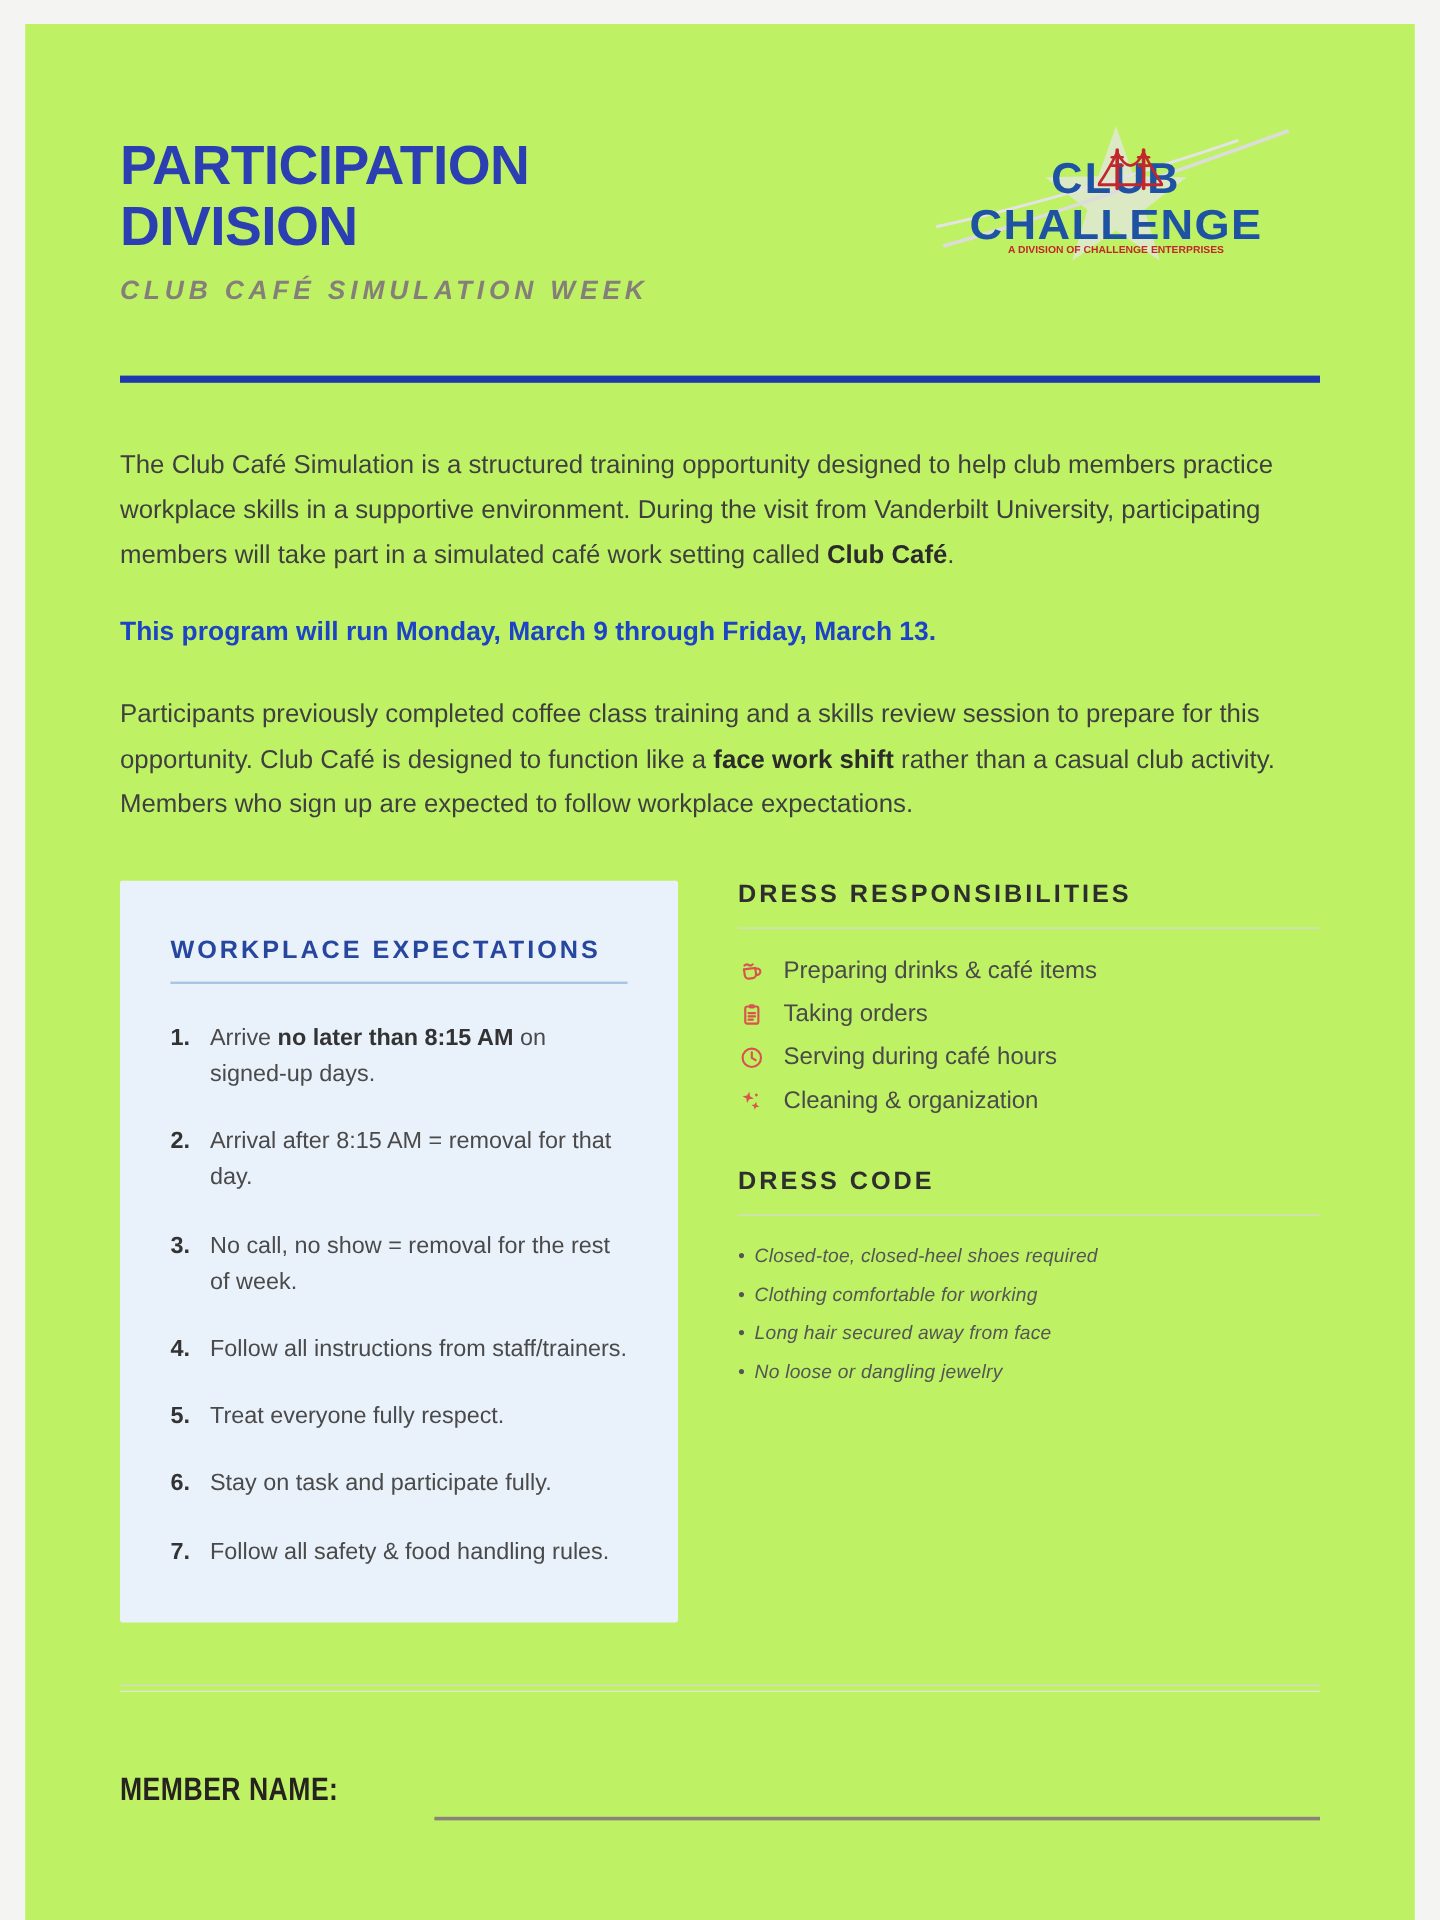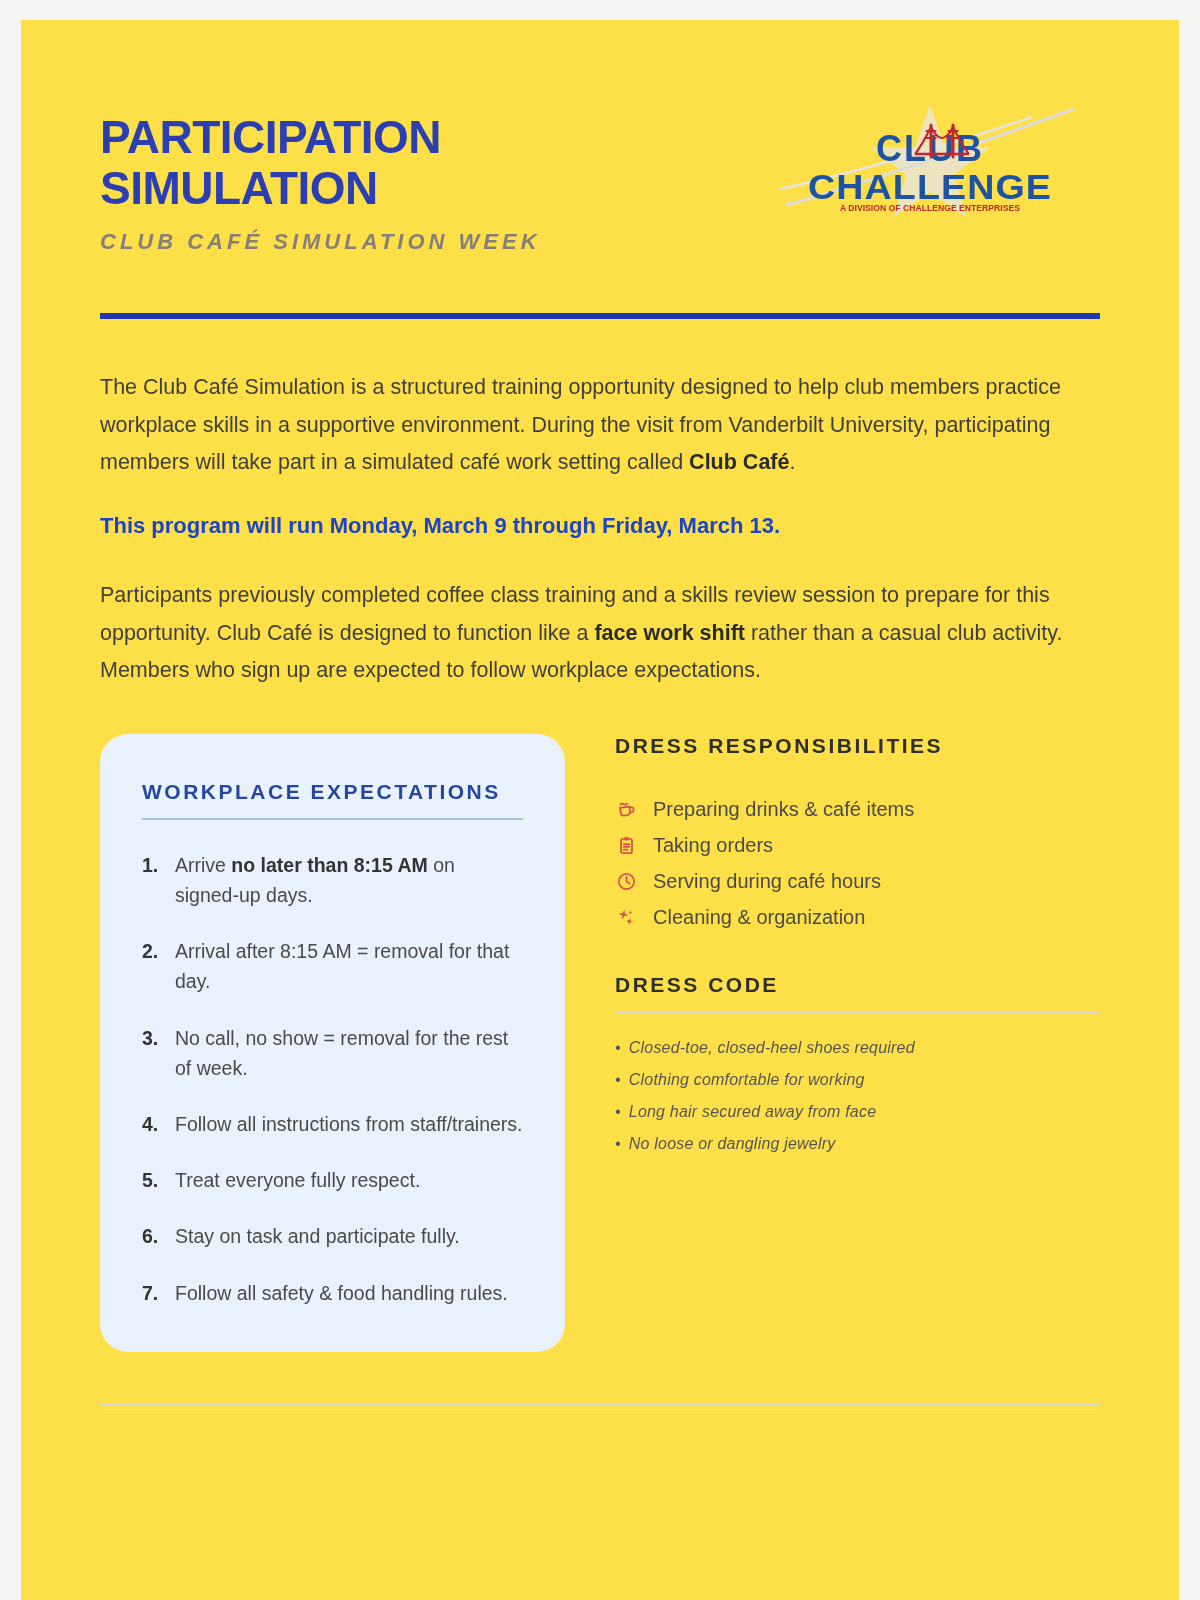--- a/index.html
+++ b/index.html
@@ -10,21 +10,21 @@
     --section-underline:#D9D9D9; --dress-text:#555555; --divider-gray:#D8D8D6;
     --signature-line:#8B827A; --member-label:#262220; --page-bg:#F4F4F3;
   }
   *{margin:0;padding:0;box-sizing:border-box;}
   html,body{width:1200px;}
   body{
     height:1600px;overflow:hidden;background:var(--page-bg);
     font-family:"Liberation Sans","DejaVu Sans",sans-serif;
   }
   .page{
-    width:1158px;margin:20px auto 0 auto;background:#fde047;
+    width:1158px;margin:20px auto 0 auto;background:#bef264;
     min-height:1580px;padding:92px 79px 0 79px;position:relative;
   }
   
   .doc-header{position:relative;}
   .doc-title{
     color:var(--headline-blue);font-size:46px;line-height:1.1;
     font-weight:800;letter-spacing:-0.5px;max-width:620px;
   }
   .doc-subtitle{
     margin-top:16px;color:var(--subtitle-gray);font-size:22px;
@@ -38,21 +38,21 @@
     max-width:985px;
   }
   .para b{color:#2B2B2B;}
   .highlight-line{
     margin-top:32px;color:var(--accent-blue);font-size:22px;font-weight:700;
   }
   .para2{margin-top:38px;}
   
   .columns{margin-top:44px;display:flex;align-items:flex-start;}
   .expect-box{
-    width:465px;flex:0 0 465px;background:var(--box-bg);border-radius:28px;
+    width:465px;flex:0 0 465px;background:var(--box-bg);border-radius:2px;
     padding:46px 42px 44px 42px;
   }
   .expect-heading{
     color:var(--box-heading-blue);font-size:21px;font-weight:800;
     letter-spacing:2.5px;padding-bottom:14px;
     border-bottom:2px solid var(--box-underline);
   }
   .expect-list{margin-top:30px;}
   .expect-item{display:flex;margin-bottom:26px;color:#4A4A4A;font-size:19.5px;line-height:1.55;}
   .expect-item:last-child{margin-bottom:0;}
@@ -93,21 +93,21 @@
   }
 </style>
 </head>
 <body>
 
 <div class="page">
 
   <div class="doc-header">
     <div class="doc-title">
       <div>PARTICIPATION</div>
-      <div>SIMULATION</div>
+      <div>DIVISION</div>
     </div>
     <div class="doc-subtitle">CLUB CAFÉ SIMULATION WEEK</div>
 
     <div class="logo">
       <svg viewBox="0 0 300 120">
 
         <polygon points="150,0 164.7,41.8 208.9,42.8 173.8,69.7 186.4,112.2 150,87 113.6,112.2 126.2,69.7 91,42.8 135.3,41.8" fill="#E6E6E6" opacity="0.75"></polygon>
 
         <path d="M6 100 C 80 80, 200 38, 294 4" fill="none" stroke="#DCDCDC" stroke-width="3"></path>
         <path d="M0 84 C 66 70, 170 40, 252 12" fill="none" stroke="#E4E4E4" stroke-width="2.4"></path>
@@ -242,14 +242,18 @@
           <div class="dress-item"><span class="dress-bullet">•</span><span>Clothing comfortable for working</span></div>
           <div class="dress-item"><span class="dress-bullet">•</span><span>Long hair secured away from face</span></div>
           <div class="dress-item"><span class="dress-bullet">•</span><span>No loose or dangling jewelry</span></div>
         </div>
       </div>
     </div>
   </div>
 
   <div class="double-divider"></div>
 
+  <div class="member-row">
+    <span class="member-label">MEMBER NAME:</span>
+    <span class="signature-line"></span>
+  </div>
 
 </div>
 
 </body></html>

